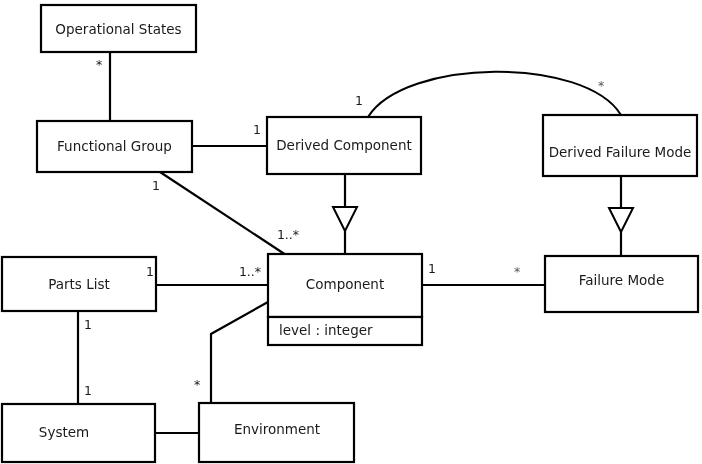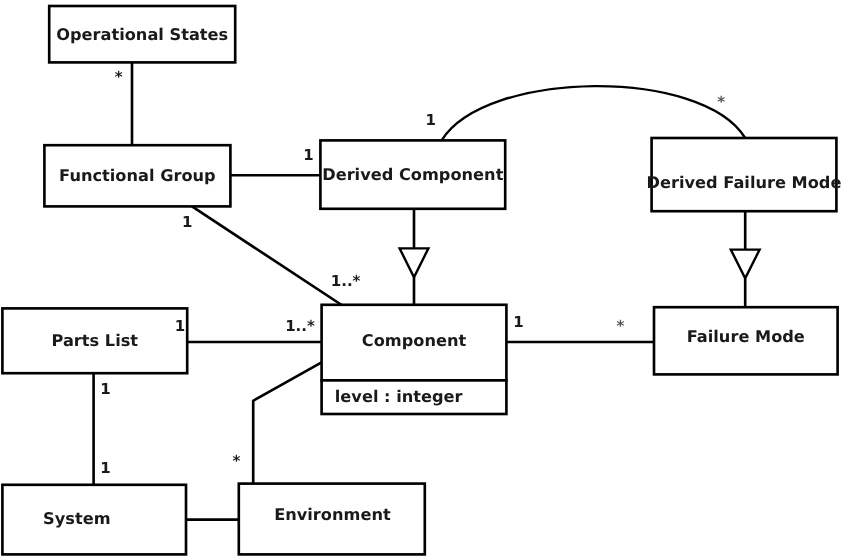--- a/index.html
+++ b/index.html
@@ -8,21 +8,20 @@
     padding: 0;
     background: #ffffff;
   }
   #diagram-root {
     position: relative;
     width: 702px;
     height: 464px;
     background: #ffffff;
     font-family: "DejaVu Sans", sans-serif;
     overflow: hidden;
-    font-weight: bold;
   }
   #uml-svg {
     position: absolute;
     left: 0;
     top: 0;
     width: 702px;
     height: 464px;
   }
   .cls-box {
     fill: #ffffff;

